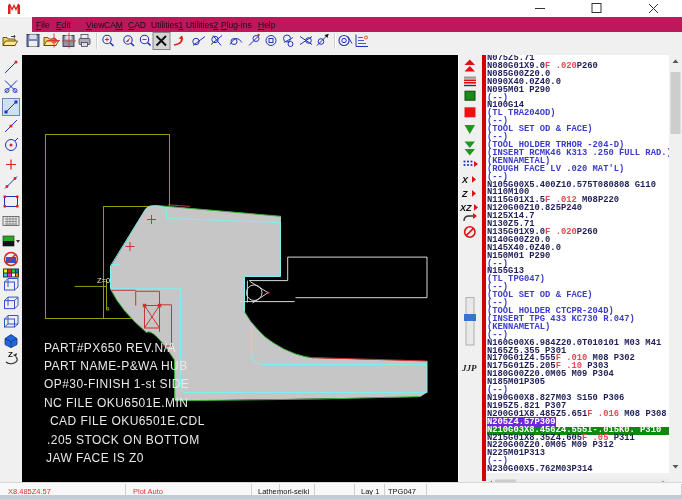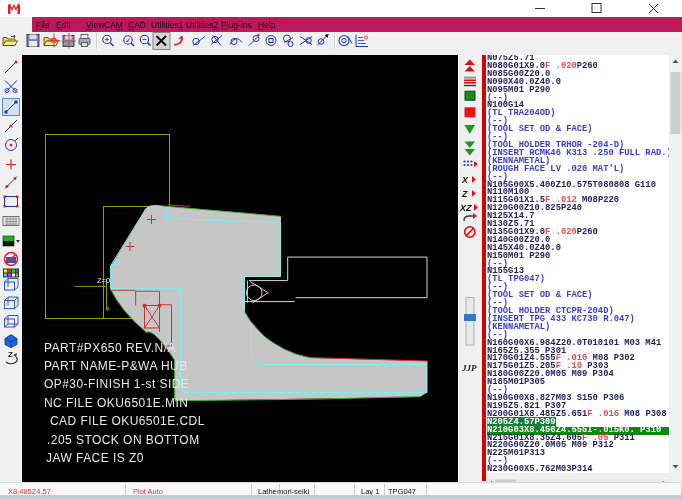--- a/index.html
+++ b/index.html
@@ -15,21 +15,21 @@
   #lefttb{left:0;top:55px;width:22px;height:427px;background:#f0f0f0;}
   #canvas{left:22px;top:55px;width:436px;height:427px;background:#000000;}
   .ctext{position:absolute;color:#e8e8e8;font-size:12px;letter-spacing:0.45px;white-space:nowrap;}
   #iconcol{left:458px;top:55px;width:24px;height:426px;background:#f0f0f0;border-left:1px solid #ffffff;}
   #reddiv{left:482px;top:55px;width:3px;height:426px;background:#d40000;border-right:1px solid #454545;}
   #ncarea{left:486px;top:55px;width:183px;height:418px;background:#ffffff;overflow:hidden;text-decoration:underline;}
   #nctext{position:absolute;left:1px;top:0px;font-family:"Liberation Mono",monospace;
           font-size:8.8px;font-weight:bold;line-height:7.9px;color:#1e1e58;white-space:pre;}
   #nctext .c{color:#3c3ccc;}
   #nctext .r{color:#e34a52;}
-  #nctext .hb{background:#15803d;color:#fff;}
+  #nctext .hb{background:#6d28d9;color:#fff;}
   #nctext .hg{background:#0c8a0c;color:#fff;display:inline-block;width:183px;}
   #vscroll{left:669px;top:55px;width:13px;height:418px;background:#f0f0f0;}
   #hscroll{left:486px;top:473px;width:183px;height:8px;background:#f0f0f0;}
   #corner{left:669px;top:473px;width:13px;height:8px;background:#f0f0f0;}
   #statusbar{left:0;top:482px;width:682px;height:13px;background:#f8f8f8;border-top:1px solid #d8d8d8;}
   #bstrip{left:0;top:495px;width:682px;height:4px;background:#c2ccd6;}
   .sc{position:absolute;top:1px;height:21px;border-right:1px solid #cfcfcf;font-size:7.5px;
       color:#111;padding-top:3px;white-space:nowrap;box-sizing:border-box;}
   .red{color:#e03030;}
 </style>

